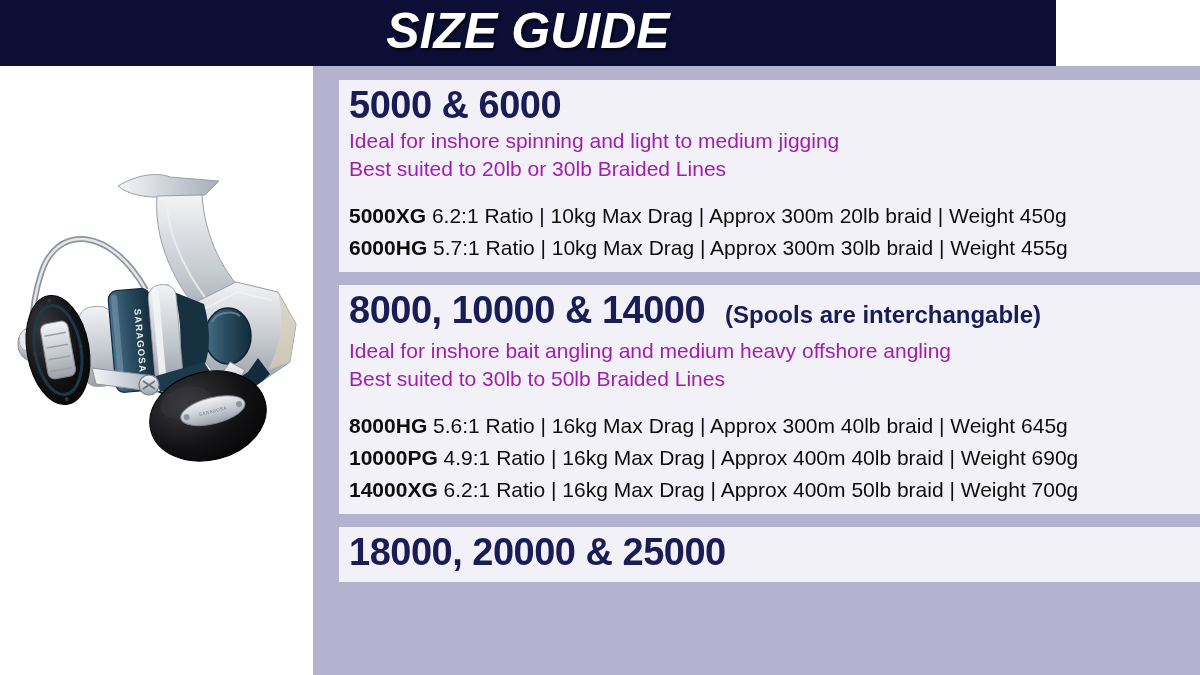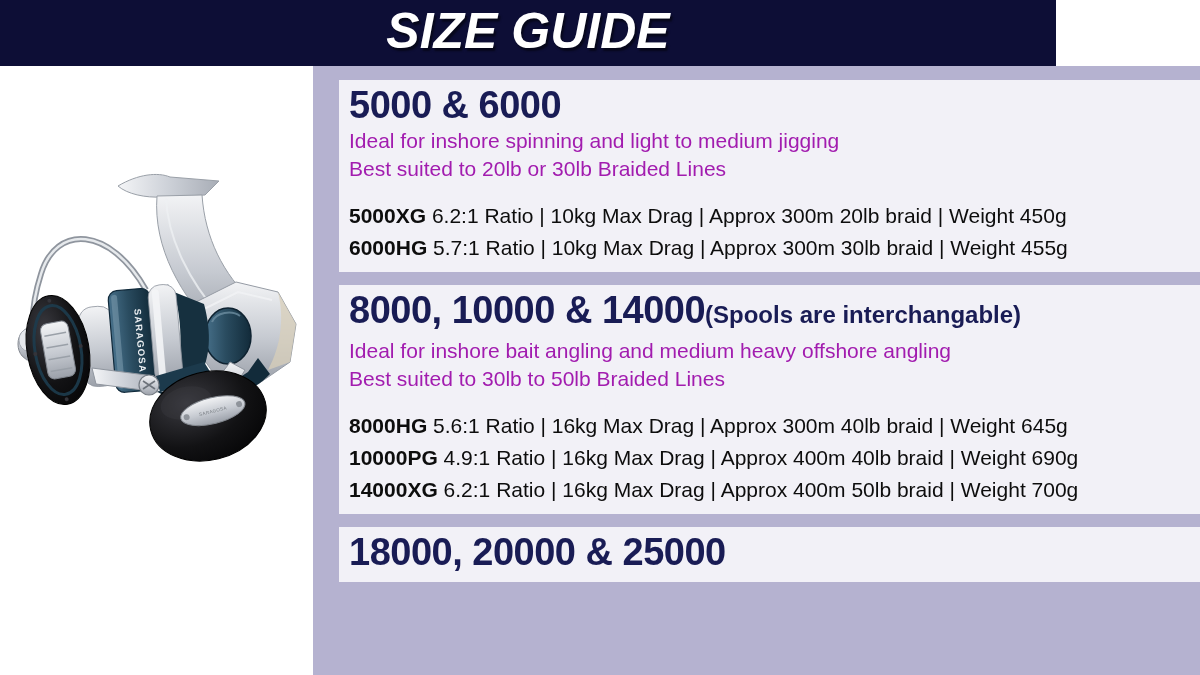--- a/index.html
+++ b/index.html
@@ -19,21 +19,21 @@
   .left-col { position:absolute; left:0; top:66px; width:313px; height:609px; background:#ffffff; }
   .reel-svg { position:absolute; left:6px; top:98px; width:300px; height:310px; }
 
   
   .panel { position:absolute; left:313px; top:66px; width:1005px; height:609px;
            background:#b5b2d0; padding:14px 17px 14px 26px;
            display:flex; flex-direction:column; gap:13px; }
   .card { background:#f2f1f7; padding:3px 12px 8px 10px; }
   .card h2 { color:#191c55; font-size:38px; font-weight:700; letter-spacing:-0.5px;
              line-height:44px; white-space:nowrap; }
-  .card h2 .note { font-size:24px; letter-spacing:0; margin-left:0; font-weight:700; }
+  .card h2 .note { font-size:24px; letter-spacing:0; margin-left:20px; font-weight:700; }
   .desc { color:#a21caf; font-size:21px; line-height:28px; white-space:nowrap; }
   .specs { margin-top:17px; }
   .spec  { color:#0d0d0d; font-size:21px; line-height:32px; white-space:nowrap; }
   .spec b { font-weight:700; }
 </style>
 </head>
 <body>
 
 <div class="stage">
 

